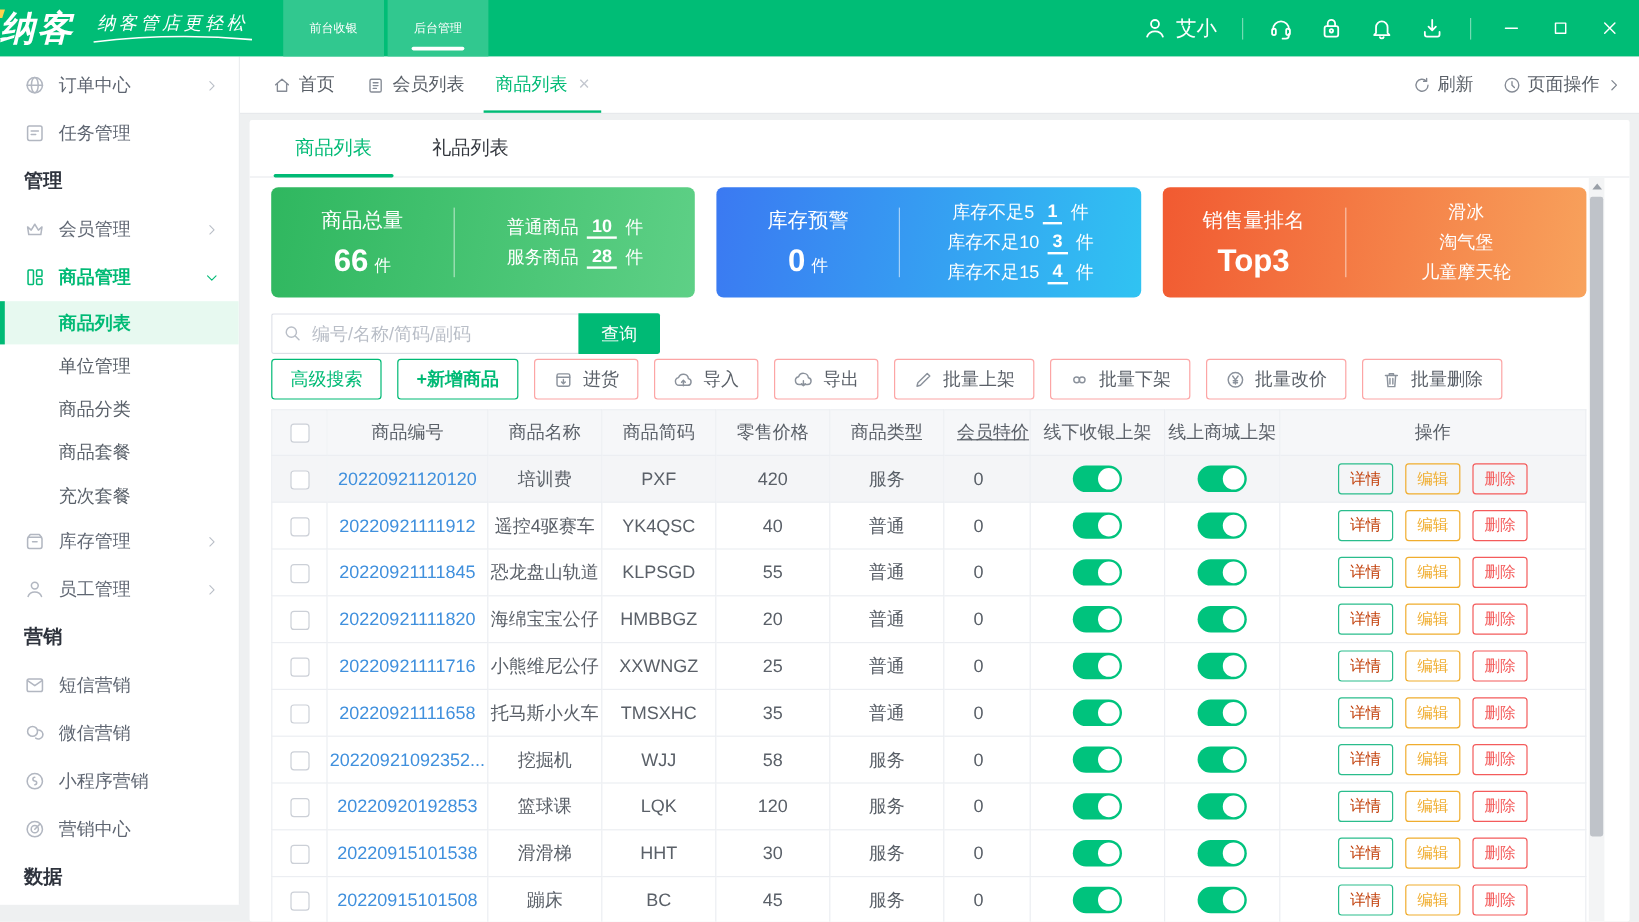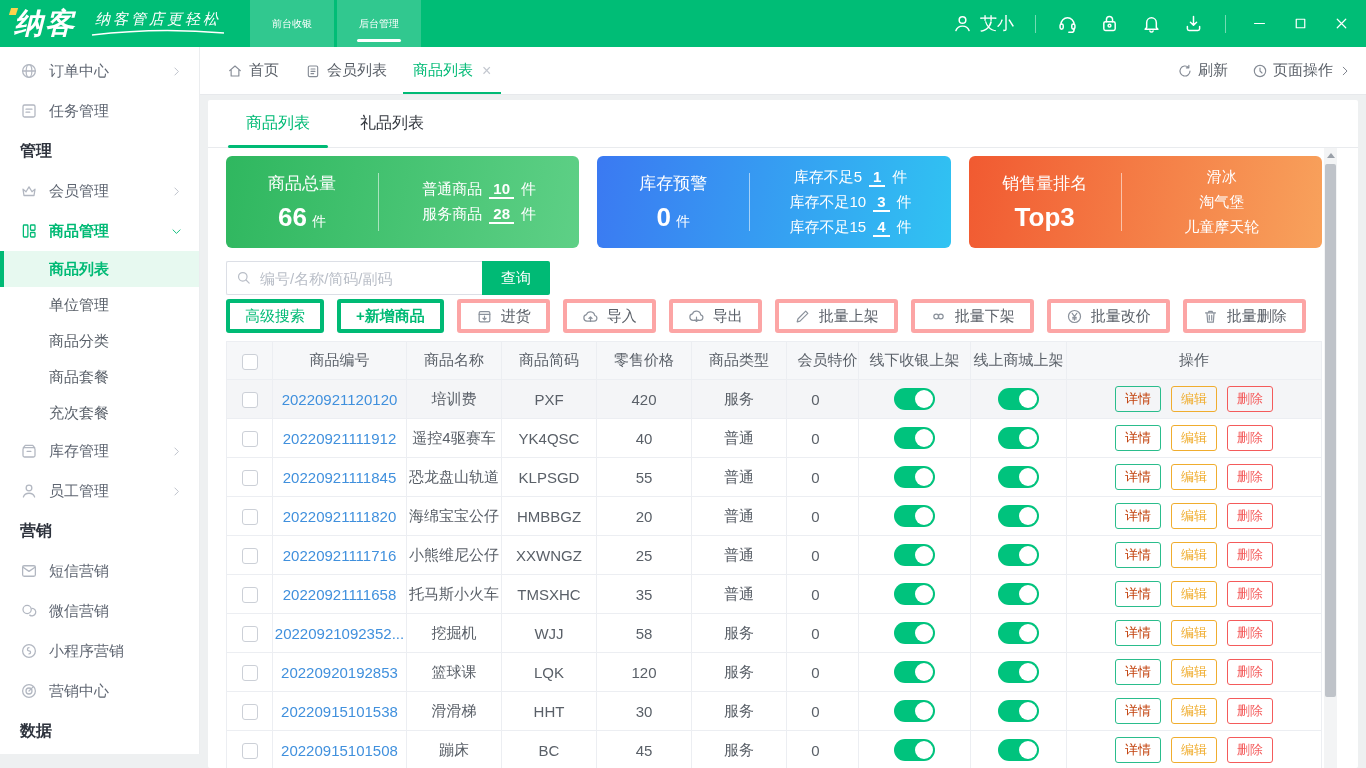--- a/index.html
+++ b/index.html
@@ -1,20 +1,20 @@
 <!DOCTYPE html>
 <html><head>
 <meta charset="utf-8">
 <style>
   * { margin:0; padding:0; box-sizing:border-box; }
   html,body { width:1366px; height:768px; overflow:hidden; font-family:"Liberation Sans","DejaVu Sans",sans-serif; background:#eef0f1; }
 
   
   .titlebar { height:47px; background:#00bd76; display:flex; align-items:center; color:#fff; position:relative; z-index:5; }
-  .logo { font-size:29px; font-weight:bold; font-style:italic; letter-spacing:2px; margin-left:14px; position:relative; }
+  .logo { font-size:29px; font-weight:bold; font-style:italic; letter-spacing:2px; position:relative; }
   .logo::before { content:""; position:absolute; left:-4px; top:4px; width:7px; height:7px; background:#ffd24d; transform:skewX(-18deg); }
   .slogan-wrap { margin-left:14px; display:flex; flex-direction:column; align-items:center; }
   .slogan { font-size:15px; font-style:italic; letter-spacing:3px; }
   .tb-tabs { display:flex; height:47px; margin-left:24px; gap:3px; }
   .tb-tab { background:#31c88f; padding:0 22px; font-size:10px; display:flex; align-items:center; position:relative; cursor:pointer; }
   .tb-tab.active::after { content:""; position:absolute; left:20px; right:20px; bottom:5px; height:3px; background:#fff; border-radius:2px; }
   .tb-right { margin-left:auto; display:flex; align-items:center; gap:21px; margin-right:16px; }
   .tb-user { display:flex; align-items:center; gap:7px; font-size:17px; cursor:pointer; }
   .tb-divider { width:1px; height:18px; background:rgba(255,255,255,.45); }
   .tb-ic { display:inline-flex; cursor:pointer; } .tb-ic svg { width:21px; height:21px; }
@@ -73,31 +73,31 @@
   .stat-num { font-weight:bold; border-bottom:2px solid #fff; padding:0 4px; margin:0 7px; }
 
   
   .search-row { display:flex; margin-top:13px; }
   .search-box { position:relative; display:flex; }
   .search-input { width:256px; height:34px; border:1px solid #dcdfe6; border-right:none; border-radius:2px 0 0 2px; padding:0 10px 0 33px; font-size:15px; color:#333; outline:none; }
   .search-input::placeholder { color:#b9bec7; }
   .search-ic { position:absolute; left:9px; top:8px; color:#b9bec7; display:inline-flex; } .search-ic svg { width:17px; height:17px; }
   .query-btn { height:34px; padding:0 19px; background:#00ba75; color:#fff; border:none; border-radius:0 2px 2px 0; font-size:15px; cursor:pointer; font-family:inherit; }
   .toolbar { display:flex; gap:13px; margin-top:4px; }
-  .btn { height:34px; display:inline-flex; align-items:center; gap:8px; padding:0 15px; background:#fff; border:4px solid #fca5a5; border-radius:3px; font-size:15px; color:#5a6068; cursor:pointer; font-family:inherit; }
+  .btn { height:34px; display:inline-flex; align-items:center; gap:8px; padding:0 15px; background:#fff; border:1px solid #fca5a5; border-radius:3px; font-size:15px; color:#5a6068; cursor:pointer; font-family:inherit; }
   .btn .ic { color:#8b929c; } .btn .ic svg { width:17px; height:17px; }
   .btn-green { border-color:#00ba75; color:#00ba75; }
 
   
   .grid { width:100%; border-collapse:collapse; table-layout:fixed; margin-top:8px; }
   .grid th, .grid td { border:1px solid #eceef2; text-align:center; font-size:15px; color:#5a6068; overflow:hidden; white-space:nowrap; }
   .grid th { height:38px; background:#f6f7f9; font-weight:normal; }
   .grid td { height:39px; background:#fff; }
   .grid tr.hl td { background:#f4f5f7; }
-  .member-th { text-align:left; padding-left:10px; }
+  .member-th { text-align:left; padding-left:10px;text-decoration:underline; }
   .member-cell { text-align:right; padding-right:14px; }
   .cb { width:16px; height:16px; border:1px solid #ccd0d7; border-radius:3px; background:#fff; display:inline-block; vertical-align:middle; cursor:pointer; }
   .id-link { color:#4090dd; cursor:pointer; }
   .toggle { width:41px; height:22px; border-radius:11px; background:#00c37d; position:relative; display:inline-block; vertical-align:middle; cursor:pointer; }
   .toggle .knob { position:absolute; top:2px; right:2px; width:18px; height:18px; border-radius:50%; background:#fff; }
   .act-btn { display:inline-block; padding:3px 9px; margin:0 5px; font-size:13px; border-radius:3px; background:transparent; border:1px solid; cursor:pointer; font-family:inherit; }
   .act-detail { color:#c2410c; border-color:#2abd8c; }
   .act-edit { color:#f0ad2e; border-color:#f0ad2e; }
   .act-delete { color:#f45b5b; border-color:#f45b5b; }
 

